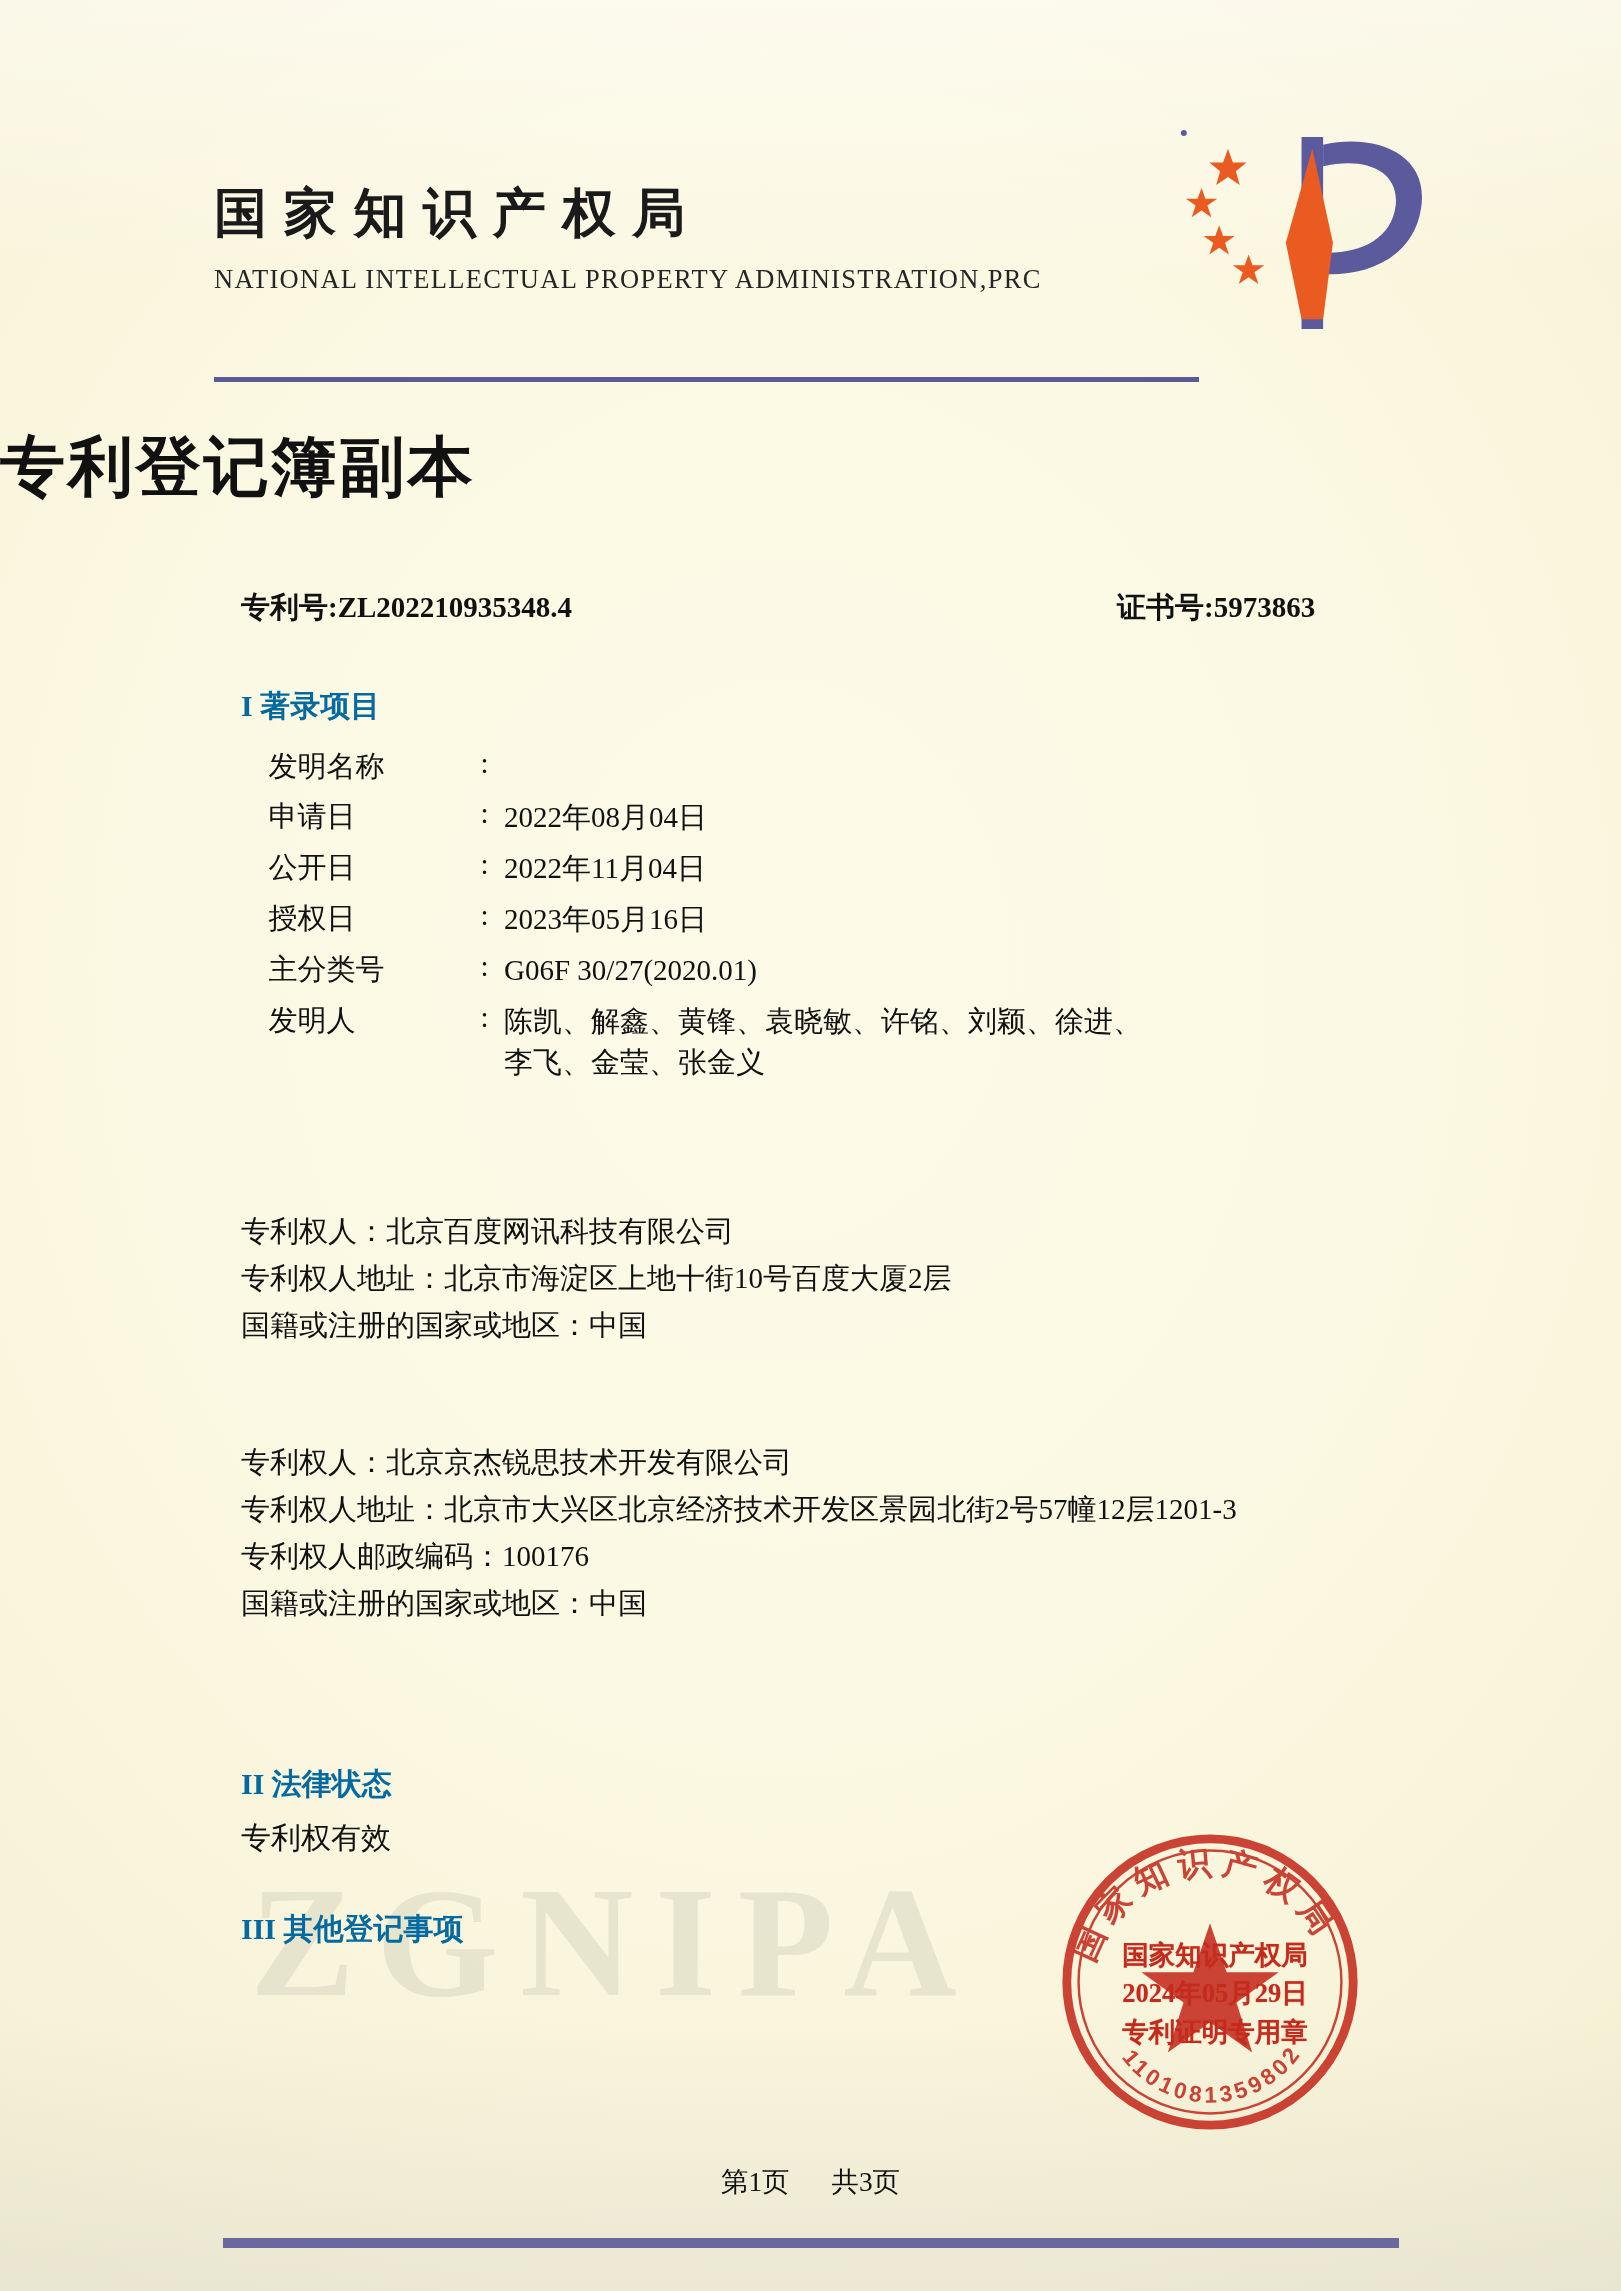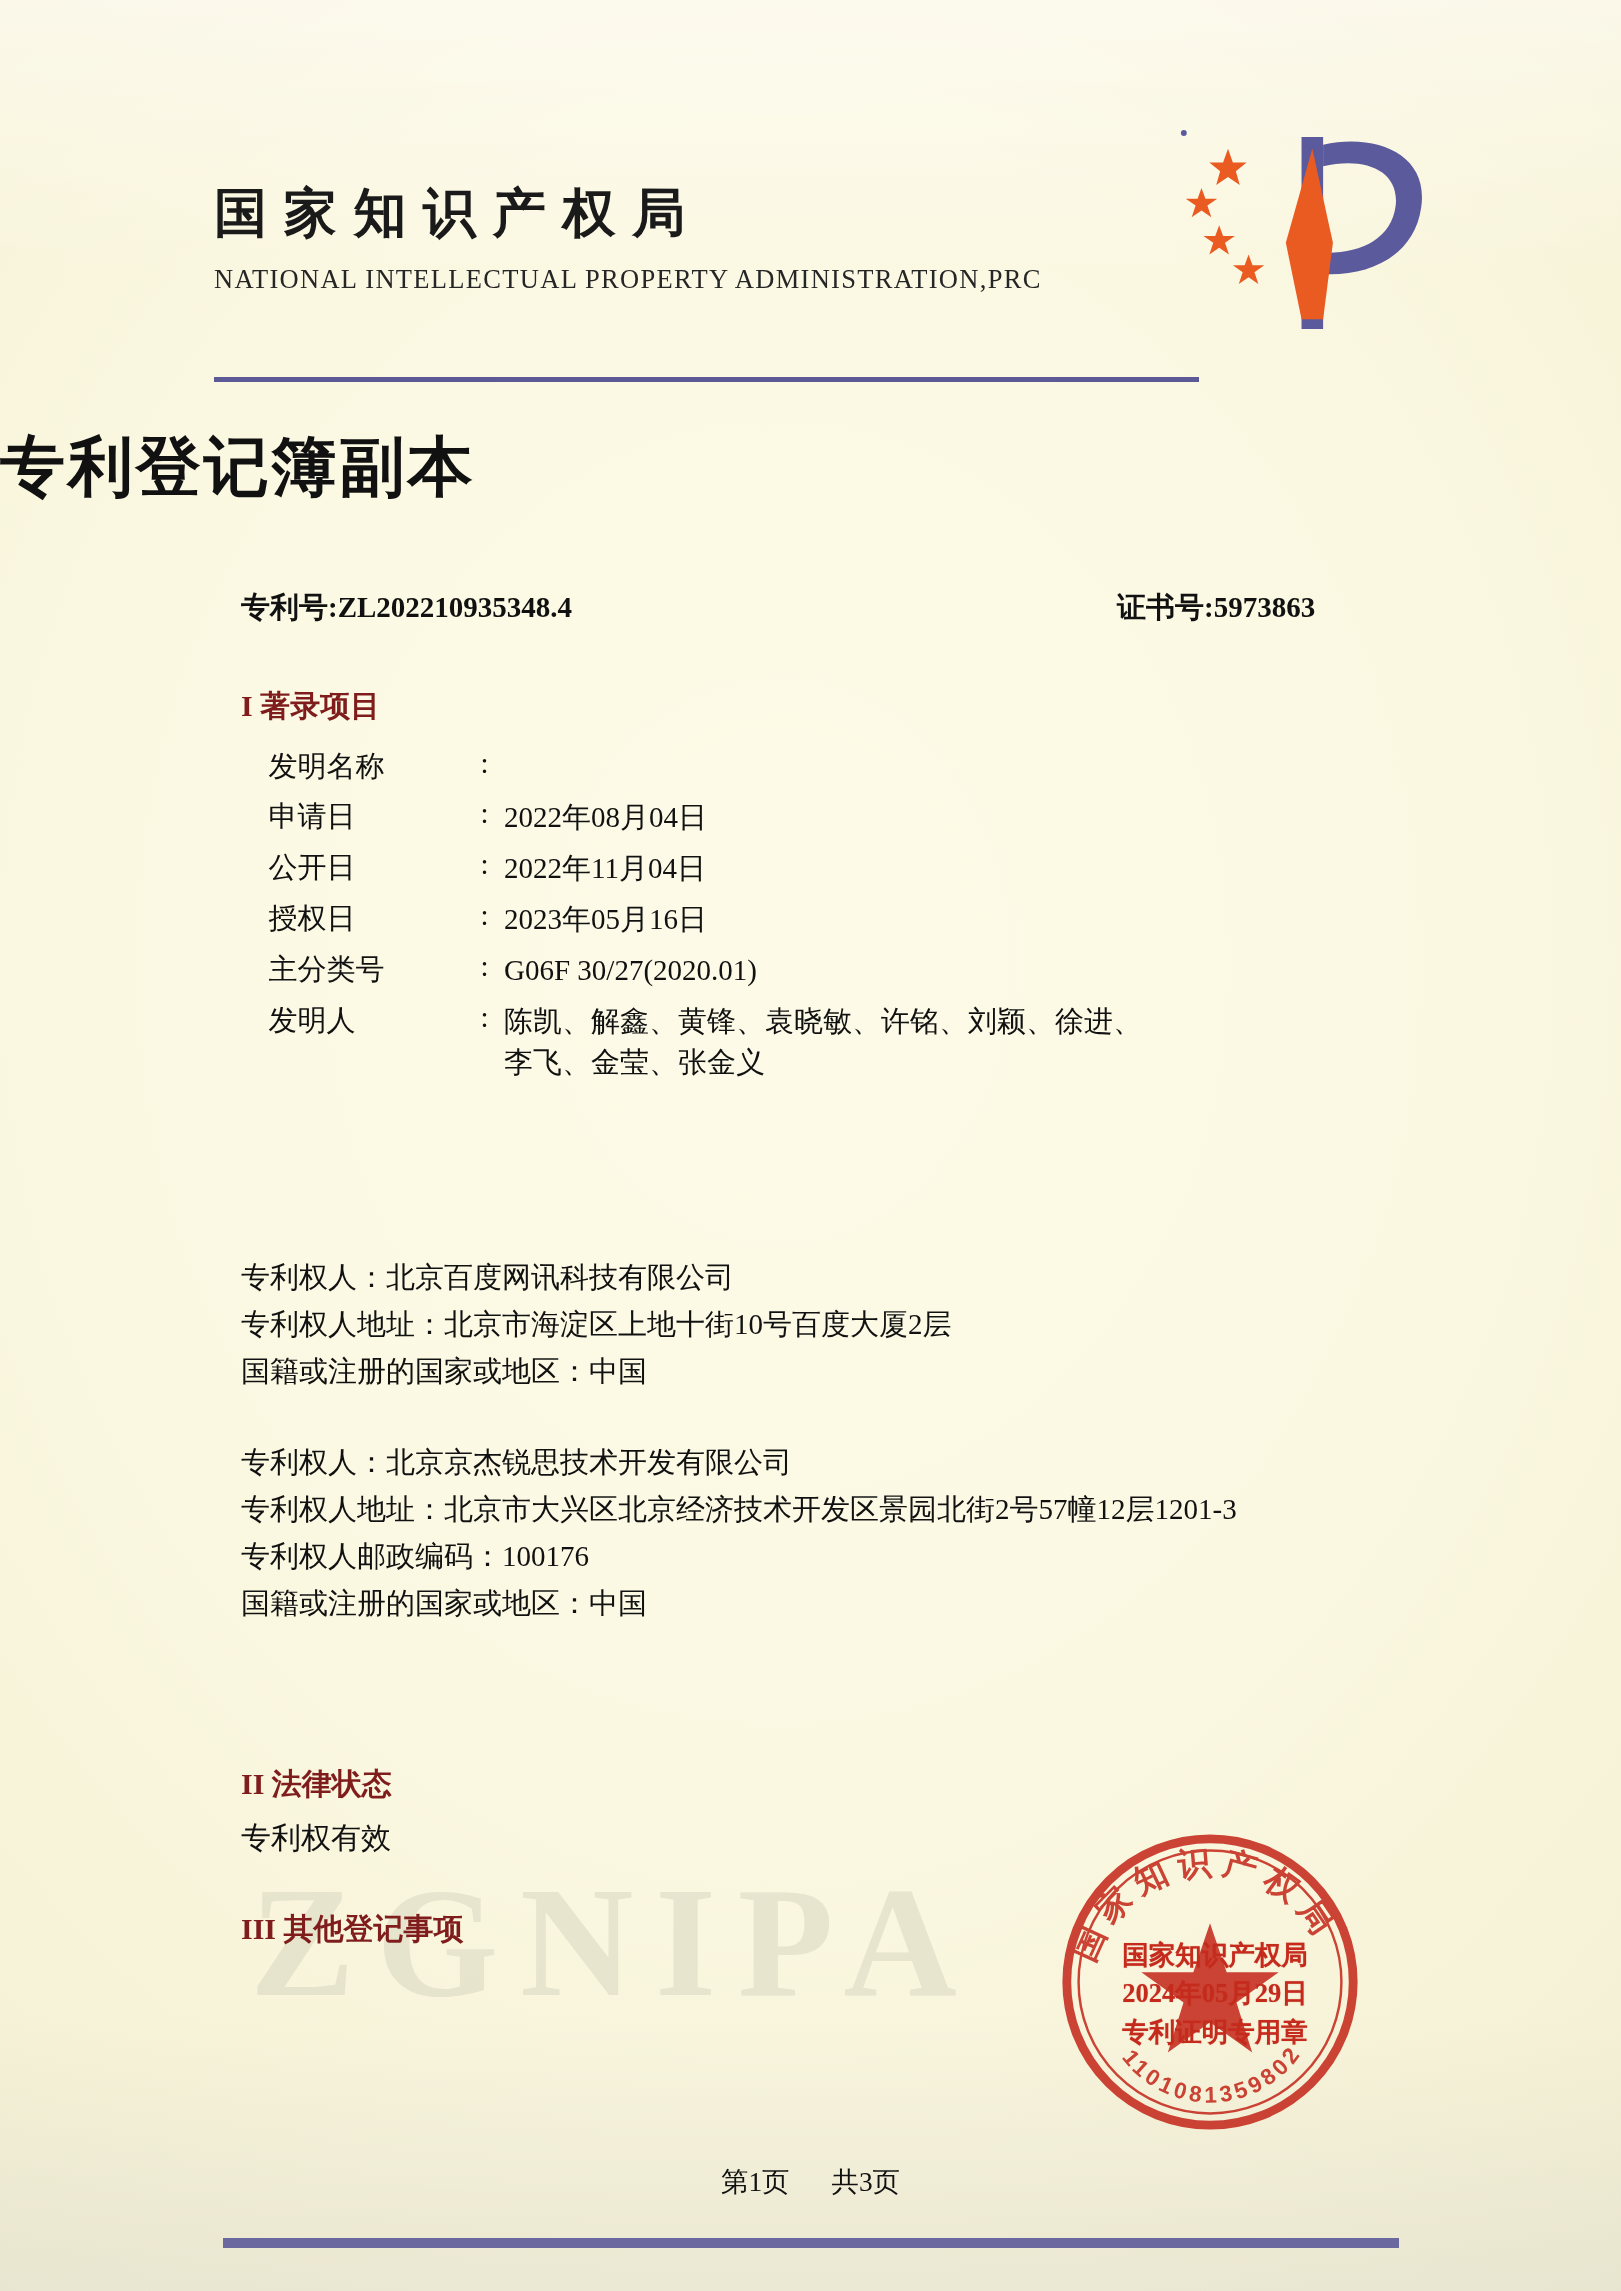--- a/index.html
+++ b/index.html
@@ -110,21 +110,21 @@
     font-weight: bold;
     color: #111;
     white-space: nowrap;
   }
 
   
   .section-head {
     position: absolute;
     font-size: 30px;
     font-weight: bold;
-    color: #7f1d1d;
+    color: #0369a1;
     white-space: nowrap;
   }
   #sec1 { left: 241px; top: 686px; }
   #sec2 { left: 241px; top: 1764px; }
   #sec3 { left: 241px; top: 1909px; }
 
   .legal-status {
     position: absolute;
     left: 241px;
     top: 1818px;
@@ -170,21 +170,21 @@
 
   
   .assignee {
     position: absolute;
     left: 241px;
     width: 1176px;
     font-size: 29px;
     color: #111;
     line-height: 1.62;
   }
-  #assignee0 { top: 1208px; margin-top: 46px; }
+  #assignee0 { top: 1208px; }
   #assignee1 { top: 1439px; }
   .assignee div { white-space: nowrap; }
 
   
   .footer {
     position: absolute;
     left: 0;
     top: 2139px;
     width: 1621px;
     text-align: center;

